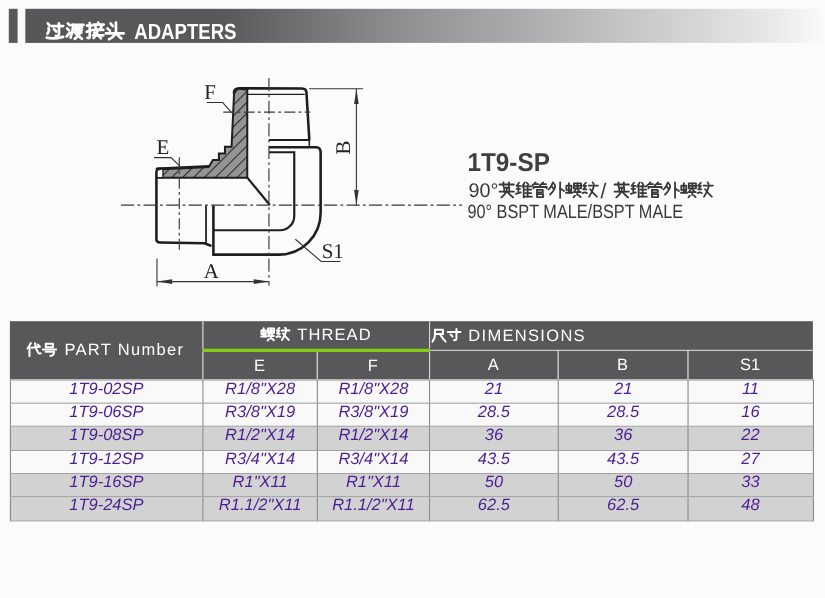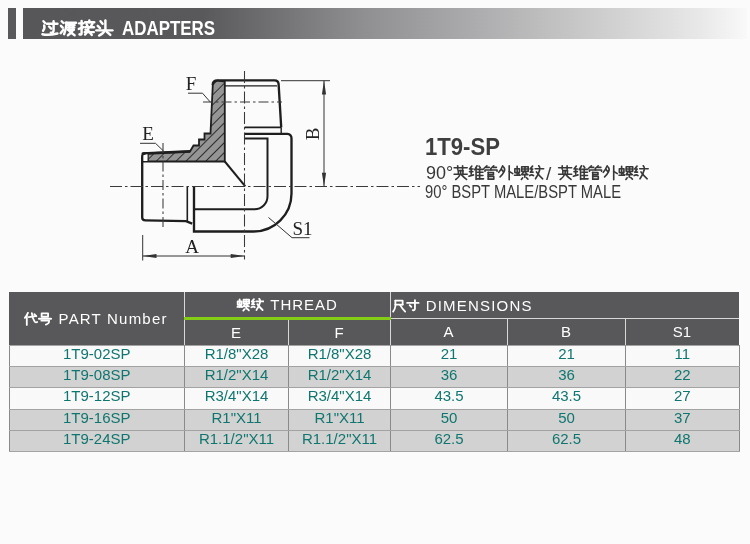--- a/index.html
+++ b/index.html
@@ -309,41 +309,49 @@
   <tr style="height:26px;background:#58585a;color:#fff;text-align:center;">
     <td style="border-right:1px solid #d8d8d8;">E</td>
     <td style="border-right:1px solid #d8d8d8;">F</td>
     <td style="border-right:1px solid #d8d8d8;">A</td>
     <td style="border-right:1px solid #d8d8d8;">B</td>
     <td>S1</td>
   </tr>
 </tbody>
   </table>
 
-<table class="abs" id="tbody" style="left:8.5px;top:344.5px;width:730px;border-collapse:collapse;table-layout:fixed;font-size:15px;color:#0f766e;text-align:center;" cellspacing="0">
+<table class="abs" id="tbody" style="left:8.5px;top:344.5px;width:730px;border-collapse:collapse;table-layout:fixed;font-size:15px;color:#4c1d95;text-align:center;font-style:italic;" cellspacing="0">
   <colgroup>
     <col style="width:175.5px">
       <col style="width:104px">
       <col style="width:102px">
     <col style="width:117px">
       <col style="width:118px">
       <col style="width:113.5px">
   </colgroup>
 
   <tbody>
       <tr class="rw">
         <td>1T9-02SP</td>
         <td>R1/8"X28</td>
         <td>R1/8"X28</td>
         <td>21</td>
         <td>21</td>
         <td>11</td>
       </tr>
 
 
+  <tr class="rw">
+        <td>1T9-06SP</td>
+        <td>R3/8"X19</td>
+        <td>R3/8"X19</td>
+        <td>28.5</td>
+        <td>28.5</td>
+        <td>16</td>
+      </tr>
 
   <tr class="rg">
         <td>1T9-08SP</td>
         <td>R1/2"X14</td>
         <td>R1/2"X14</td>
         <td>36</td>
         <td>36</td>
         <td>22</td>
       </tr>
 
@@ -355,21 +363,21 @@
         <td>43.5</td>
         <td>27</td>
       </tr>
 
   <tr class="rg">
         <td>1T9-16SP</td>
         <td>R1"X11</td>
         <td>R1"X11</td>
         <td>50</td>
         <td>50</td>
-        <td>37</td>
+        <td>33</td>
       </tr>
 
 
   <tr class="rg">
         <td>1T9-24SP</td>
         <td>R1.1/2"X11</td>
         <td>R1.1/2"X11</td>
         <td>62.5</td>
         <td>62.5</td>
         <td>48</td>

